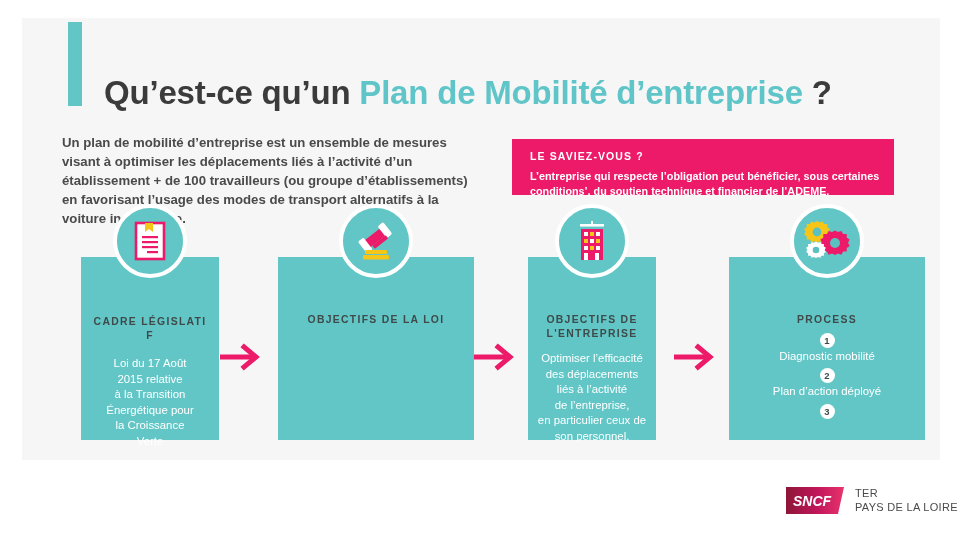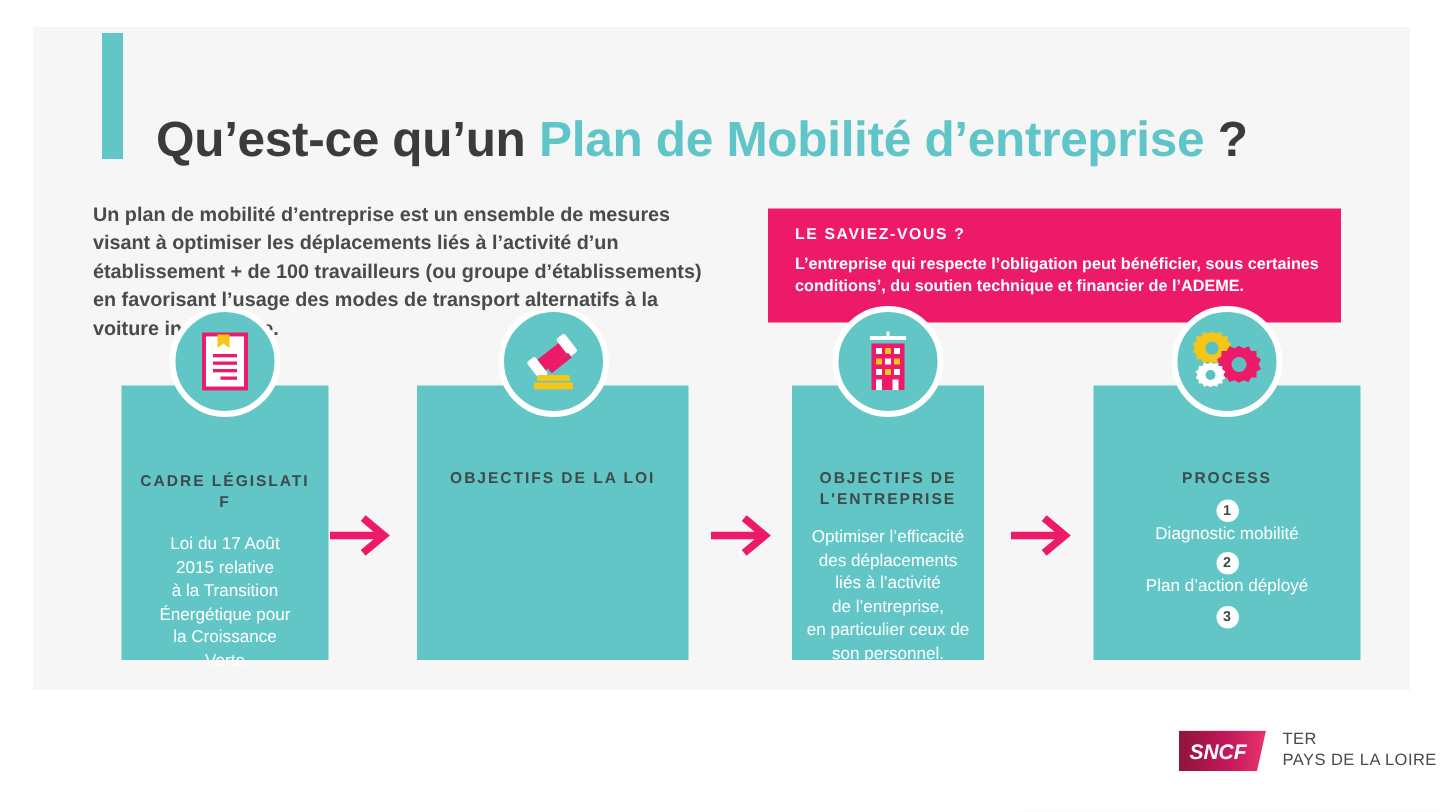--- a/index.html
+++ b/index.html
@@ -45,21 +45,21 @@
     font-size:13.2px;
     font-weight:bold;
     line-height:19px;
     color:#4a4a4a;
   }
 
   
   .didyouknow{
     position:absolute;
     left:490px; top:121px;
-    width:382px; height:76px;
+    width:382px; height:56px;
     background:#ec1a68;
     color:#ffffff;
   }
   .dyk-title{
     position:absolute;
     left:18px; top:11px;
     font-size:10.5px;
     font-weight:bold;
     letter-spacing:1.1px;
   }
@@ -92,23 +92,23 @@
   .card-body{
     font-size:11.4px;
     line-height:15.5px;
     color:#ffffff;
     padding:0 7px;
   }
   .card-body p{margin:0 0 10px 0;}
   .card-body p:last-child{margin-bottom:0;}
 
   .card.c1{left:49px; width:138px; height:183px;}
-  .card.c2{left:246px; width:181px; height:183px;}
+  .card.c2{left:246px; width:196px; height:183px;}
   .card.c3{left:496px; width:128px; height:183px;}
-  .card.c4{left:697px; width:178px; height:183px;}
+  .card.c4{left:697px; width:196px; height:183px;}
 
   .card.c1 .card-head{margin-top:58px;}
   .card.c2 .card-head{margin-top:56px;}
   .card.c3 .card-head{margin-top:56px;}
   .card.c4 .card-head{margin-top:56px;}
 
   .card.c1 .card-body{margin-top:14px;}
   .card.c2 .card-body{margin-top:11px;}
   .card.c3 .card-body{margin-top:11px;}
   .card.c4 .card-body{margin-top:6px;}

